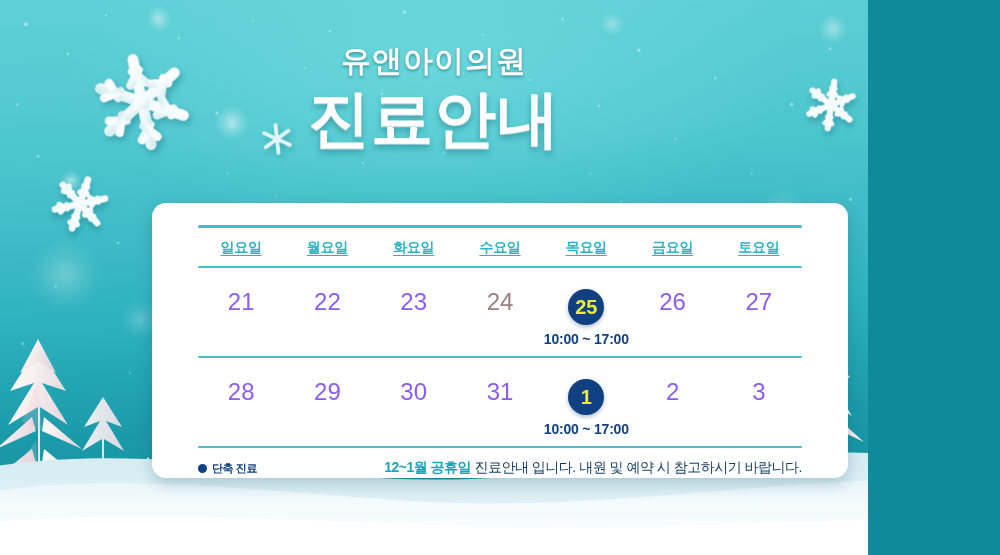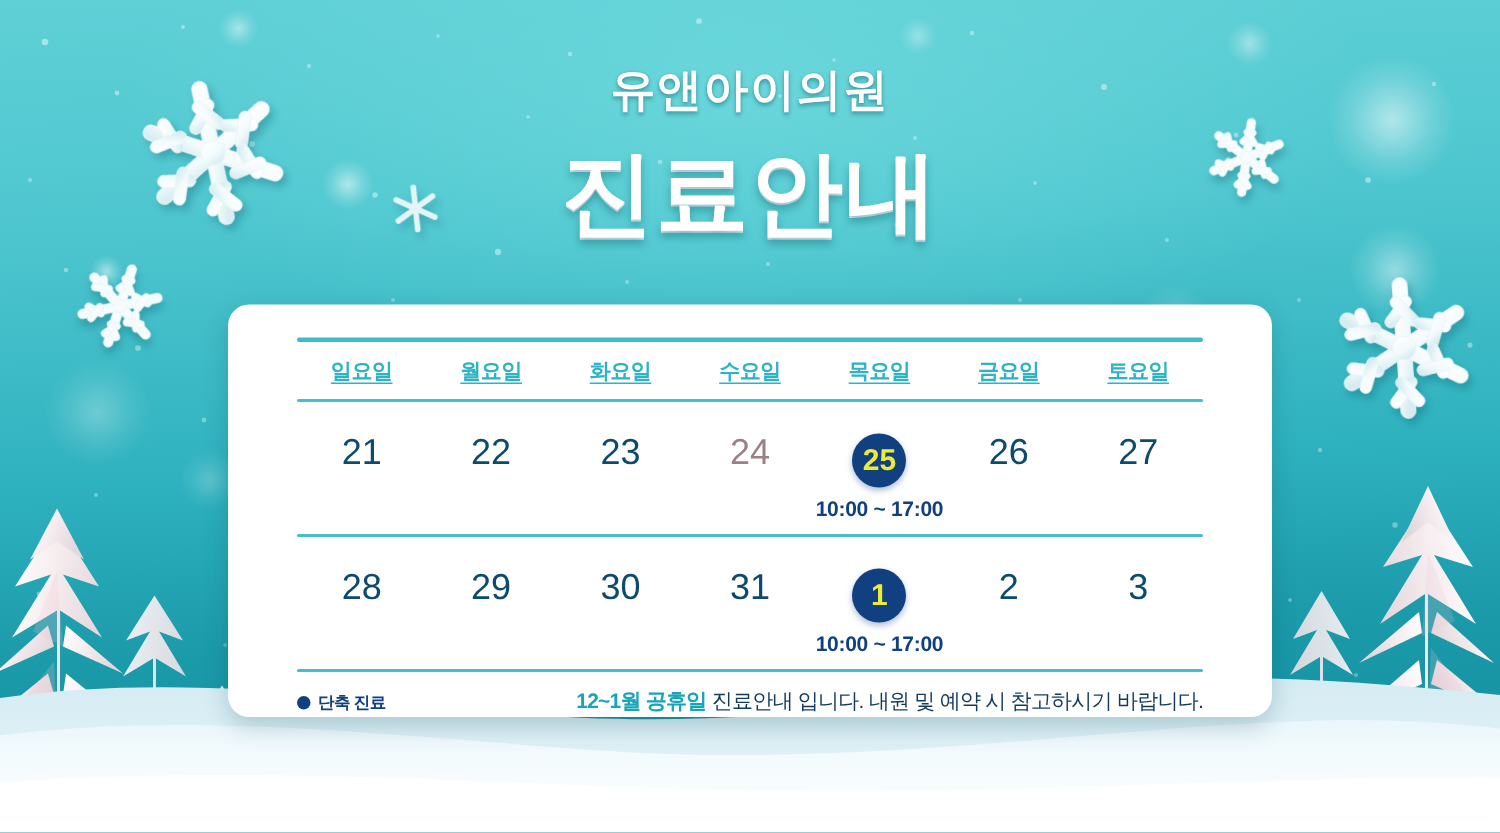--- a/index.html
+++ b/index.html
@@ -6,21 +6,21 @@
   * { margin:0; padding:0; box-sizing:border-box; }
   html,body { width:1000px; height:555px; overflow:hidden; }
   body {
     font-family:"Liberation Sans","DejaVu Sans",sans-serif;
     background:#0f8a9b;
   }
 
   
   .stage {
     position:relative;
-    width:1000px; height:555px;
+    width:868px; height:555px;
     overflow:hidden;
     background:
       radial-gradient(ellipse 60% 45% at 50% 12%, rgba(120,224,226,.55) 0%, rgba(120,224,226,0) 70%),
       linear-gradient(178deg, #5fd0d6 0%, #4ec6cf 26%, #2fb2bf 55%, #1b9aaa 75%, #108c9c 100%);
   }
 
   
   .bokeh { position:absolute; border-radius:50%; pointer-events:none;
            background:radial-gradient(circle, rgba(255,255,255,.55) 0%, rgba(255,255,255,.16) 45%, rgba(255,255,255,0) 72%); }
 
@@ -41,21 +41,21 @@
   .trees.right { right:-14px; }
 
   
   .heading { position:absolute; left:0; right:0; top:44px; text-align:center; z-index:6; }
   .subtitle {
     font-size:30px; font-weight:bold; color:#ffffff; letter-spacing:1px;
     text-shadow:0 2px 3px rgba(10,95,110,.45), 0 0 1px rgba(10,95,110,.5);
     line-height:1.15;
   }
   .title {
-    margin-top:16px;
+    margin-top:5px;
     font-size:62px; font-weight:bold; color:#ffffff; letter-spacing:1px;
     text-shadow:0 4px 6px rgba(8,85,100,.40), 0 1px 0 rgba(255,255,255,.9);
     line-height:1.12;
   }
 
   
   .card {
     position:absolute; left:152px; top:203px;
     width:696px; height:275px;
     background:#ffffff; border-radius:14px;
@@ -73,21 +73,21 @@
   .hdr-cell {
     text-align:center; font-size:14px; font-weight:bold;
     color:#2bb3c6; letter-spacing:-.3px;
     text-decoration:underline; text-underline-offset:3px;
     text-decoration-thickness:1px;
   }
 
   .week { padding:17px 0 9px; position:relative; }
   .daycell { text-align:center; position:relative; }
   .daynum {
-    font-size:24px; font-weight:normal; color:#0c4a6e; line-height:34px;
+    font-size:24px; font-weight:normal; color:#8b5cf6; line-height:34px;
     height:34px; display:flex; align-items:center; justify-content:center;
   }
   .daynum.muted-rose { color:#9b8187; }
   .daynum.mark {
     width:36px; height:36px; margin:4px auto; border-radius:50%;
     background:#10407f; color:#edea3c; font-weight:bold; font-size:20px;
     line-height:36px; height:36px;
     box-shadow:0 2px 4px rgba(16,64,127,.35);
   }
   .hours {

